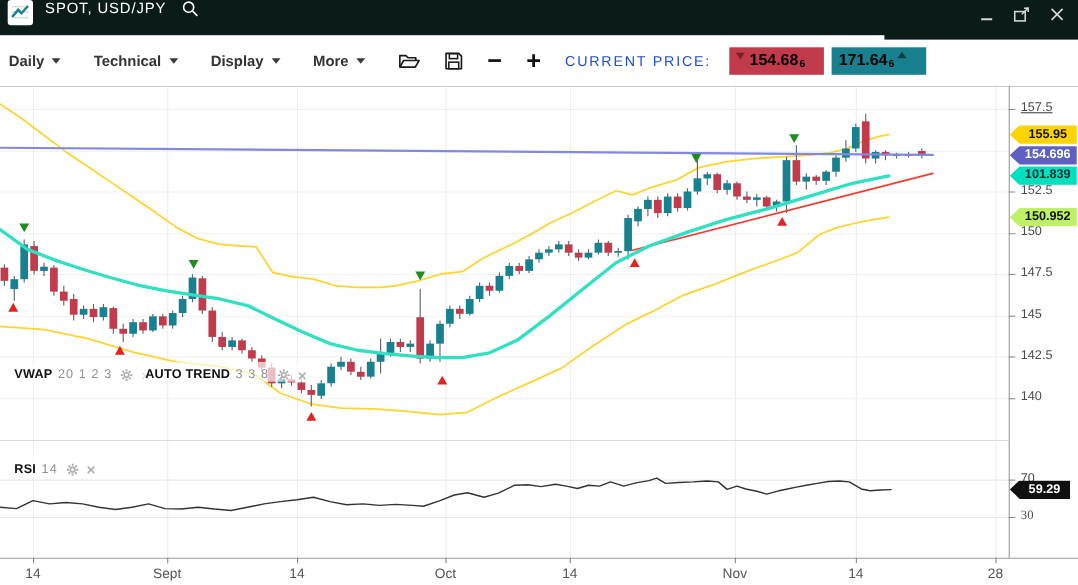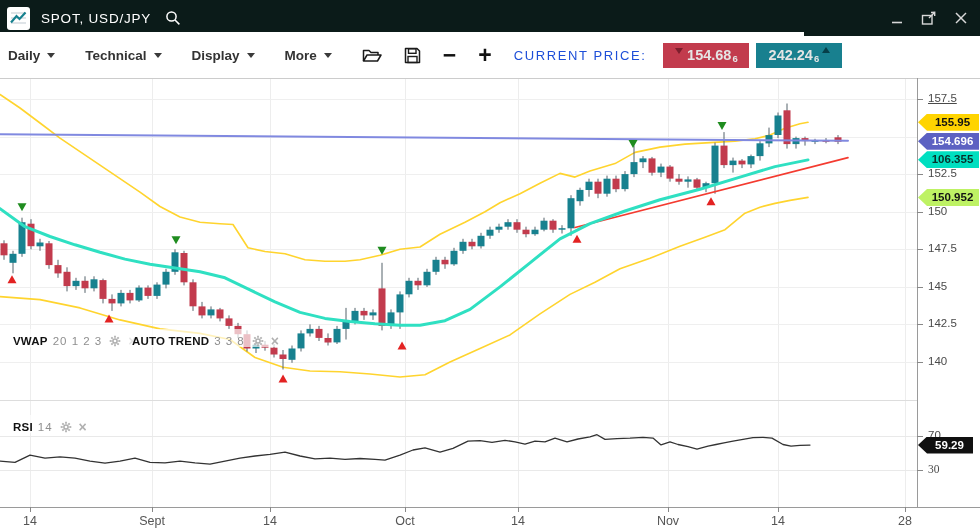--- a/index.html
+++ b/index.html
@@ -1,41 +1,41 @@
 <!DOCTYPE html>
 <html><head>
 <meta charset="utf-8">
 <style>
   html,body{margin:0;padding:0;background:#fff;}
   *{box-sizing:border-box;}
   .window{position:relative;width:980px;height:532px;background:#fff;overflow:hidden;
     font-family:"Liberation Sans",sans-serif;}
   
   .titlebar{position:absolute;top:0;left:0;width:980px;height:36px;background:#0b1b19;
-    display:flex;align-items:center;color:#fff;}
+    display:flex;align-items:flex-start;color:#fff;}
   .logo{width:23px;height:23px;background:#fff;border-radius:3px;margin-left:7px;
     display:flex;align-items:center;justify-content:center;}
   .tb-title{margin-left:11px;font-size:13.5px;letter-spacing:.8px;color:#fff;}
   .tb-search{margin-left:14px;display:flex;align-items:center;cursor:pointer;}
   .tb-spacer{flex:1;}
   .winbtn{width:26px;height:26px;display:flex;align-items:center;justify-content:center;
     margin-right:6px;cursor:pointer;color:#d8d8d8;}
   
   .toolbar{position:absolute;top:32px;left:0;width:804px;height:46px;background:#fff;
     display:flex;align-items:center;padding:0 10px 0 8px;}
   .menu{display:flex;align-items:center;font-size:13.5px;font-weight:bold;color:#333;
     margin-right:30px;cursor:pointer;white-space:nowrap;}
   .caret{width:0;height:0;border-left:4px solid transparent;border-right:4px solid transparent;
     border-top:5px solid #3a3a3a;margin-left:7px;display:inline-block;}
   .tbicon{display:flex;align-items:center;justify-content:center;margin-right:22px;cursor:pointer;
     color:#111;}
   .glyphbtn{font-size:23px;font-weight:bold;line-height:20px;color:#111;}
   .cp-label{font-size:13px;color:#1d4ed8;letter-spacing:1.6px;margin-right:10px;white-space:nowrap;}
-  .price-badge{height:25px;min-width:86px;display:flex;align-items:center;justify-content:center;
-    color:#e5e5e5;font-weight:bold;font-size:14.5px;margin-left:7px;padding:0 6px;}
+  .price-badge{height:25px;min-width:86px;display:flex;align-items:center;justify-content:flex-start;
+    color:#000000;font-weight:bold;font-size:14.5px;margin-left:7px;padding:0 6px;}
   .price-badge .sub{font-size:9.5px;margin-left:1px;align-self:flex-end;margin-bottom:4px;}
   .arr{width:0;height:0;border-left:4px solid transparent;border-right:4px solid transparent;}
   .arr.down{border-top:6px solid #7c1f2d;margin-right:4px;align-self:flex-start;margin-top:5px;}
   .arr.up{border-bottom:6px solid #063f49;margin-left:3px;align-self:flex-start;margin-top:4px;}
   
   .chart-area{position:absolute;top:78px;left:0;width:980px;height:454px;background:#fff;}
   #plot{position:absolute;top:0;left:0;}
   .ind-label{position:absolute;display:flex;align-items:flex-end;height:18px;
     background:rgba(255,255,255,.68);padding:0 5px;font-size:11.5px;color:#9a9a9a;
     white-space:nowrap;z-index:3;}
@@ -124,21 +124,21 @@
     <div class="tbicon glyphbtn">−</div>
     <div class="tbicon glyphbtn">+</div>
     <div class="tb-spacer"></div>
     <div class="cp-label">CURRENT PRICE:</div>
     <div class="price-badge" id="bid-badge" style="background: rgb(194, 59, 77);">
       <i class="arr down"></i>
       <span>154.68</span>
       <span class="sub">6</span>
     </div>
     <div class="price-badge" id="ask-badge" style="background: rgb(24, 128, 143);">
-      <span>242.24</span>
+      <span>171.64</span>
       <span class="sub">6</span>
       <i class="arr up"></i>
     </div>
   </div>
 
   <div class="chart-area">
     <svg id="plot" width="980" height="454" viewBox="0 78 980 454">
         <line x1="30.5" y1="78" x2="30.5" y2="507" stroke="#ededed"></line>
         <line x1="152.5" y1="78" x2="152.5" y2="507" stroke="#ededed"></line>
         <line x1="270.5" y1="78" x2="270.5" y2="507" stroke="#ededed"></line>
@@ -449,21 +449,21 @@
         <div class="ytick" style="top: 89.143px;">152.5</div>
         <div class="ytick" style="top: 126.714px;">150</div>
         <div class="ytick" style="top: 164.286px;">147.5</div>
         <div class="ytick" style="top: 201.857px;">145</div>
         <div class="ytick" style="top: 239.429px;">142.5</div>
         <div class="ytick" style="top: 277px;">140</div>
         <div class="ytick" style="top: 351px;">70</div>
         <div class="ytick" style="top: 385px; font-family: Liberation Serif, serif;">30</div>
         <div class="tag" style="top: 35.7943px; background: rgb(255, 212, 0); color: rgb(19, 19, 19);">155.95</div>
         <div class="tag" style="top: 54.6402px; background: rgb(92, 97, 194); color: rgb(255, 255, 255);">154.696</div>
-        <div class="tag" style="top: 73.3508px; background: rgb(0, 223, 192); color: rgb(7, 48, 43);">106.355</div>
+        <div class="tag" style="top: 73.3508px; background: rgb(0, 223, 192); color: rgb(7, 48, 43);">101.839</div>
         <div class="tag" style="top: 110.907px; background: #bef264; color: rgb(19, 19, 19);">150.952</div>
         <div class="tag" style="top: 358.603px; background: rgb(16, 16, 16); color: rgb(255, 255, 255); width: 55px;">59.29</div>
         <div class="xtick" style="left: 30px; top: 436px;">14</div>
         <div class="xtick" style="left: 152px; top: 436px;">Sept</div>
         <div class="xtick" style="left: 270px; top: 436px;">14</div>
         <div class="xtick" style="left: 405px; top: 436px;">Oct</div>
         <div class="xtick" style="left: 518px; top: 436px;">14</div>
         <div class="xtick" style="left: 668px; top: 436px;">Nov</div>
         <div class="xtick" style="left: 778px; top: 436px;">14</div>
         <div class="xtick" style="left: 905px; top: 436px;">28</div>

